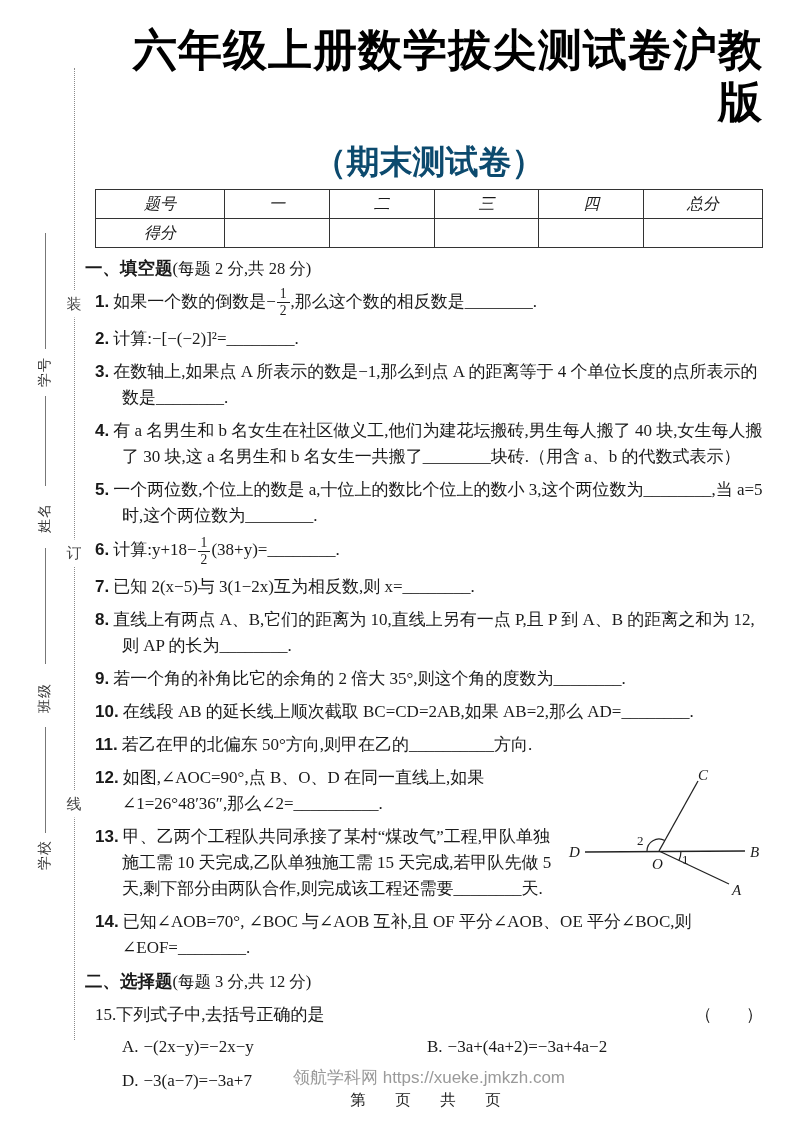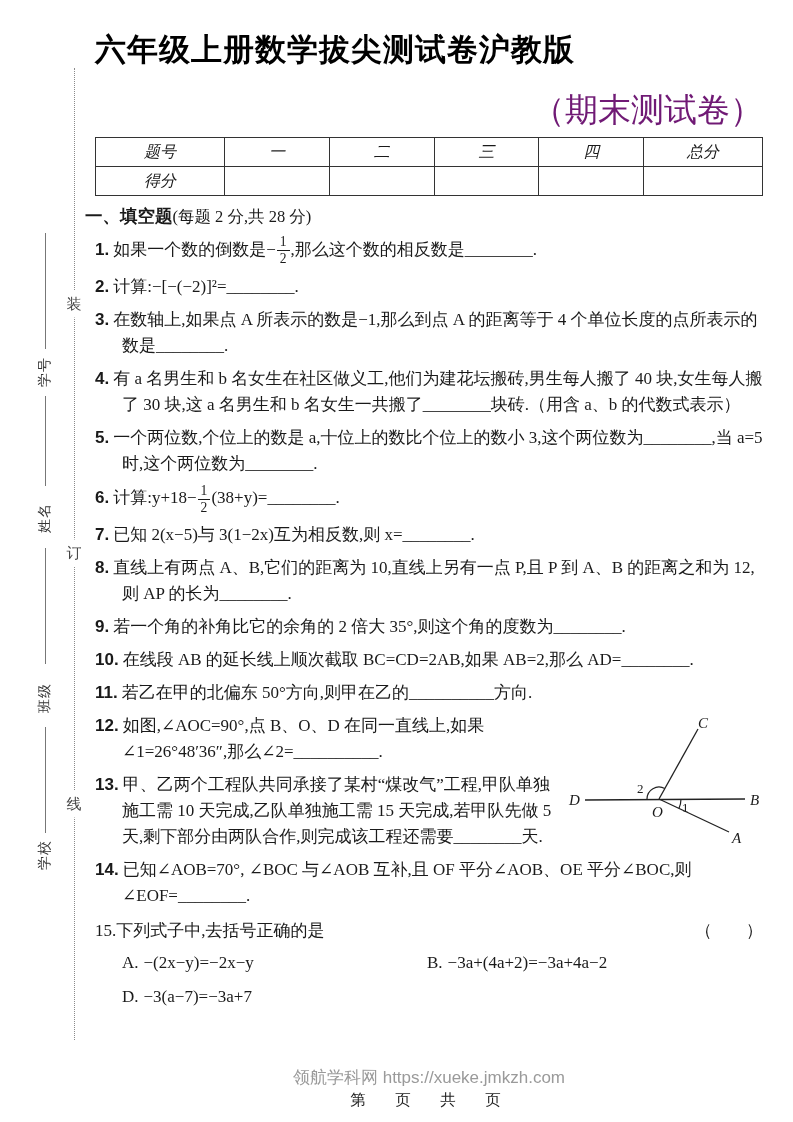--- a/index.html
+++ b/index.html
@@ -10,23 +10,23 @@
   .fold-line{position:absolute;left:74px;top:68px;height:972px;width:0;border-left:1.5px dotted #8a8a8a;}
   .fold-char{position:absolute;left:74px;transform:translate(-50%,-50%);background:#fff;
              padding:4px 0;font-size:15px;color:#444;font-family:"Liberation Serif",serif;}
   .vline{position:absolute;left:45px;width:0;border-left:1.5px solid #777;}
   .side-label{position:absolute;left:45px;transform:translate(-50%,-50%) rotate(-90deg);
               font-size:14px;color:#333;white-space:nowrap;letter-spacing:1px;}
 
   
   .content{position:absolute;left:95px;top:24px;width:668px;}
   .title{font-family:"Liberation Sans","DejaVu Sans",sans-serif;font-weight:900;
-         font-size:31px;text-align:left;letter-spacing:1px;line-height:52px;color:#000;}
-  .subtitle{font-family:"Liberation Sans","DejaVu Sans",sans-serif;font-weight:400;
-            font-size:33px;text-align:right;line-height:44px;margin-top:12px;color:#701a75;}
+         font-size:44px;text-align:right;letter-spacing:1px;line-height:52px;color:#000;}
+  .subtitle{font-family:"Liberation Sans","DejaVu Sans",sans-serif;font-weight:700;
+            font-size:33px;text-align:center;line-height:44px;margin-top:12px;color:#0c4a6e;}
   .info-line{font-family:"Liberation Sans","DejaVu Sans",sans-serif;font-weight:700;
              font-size:19px;text-align:right;margin-top:8px;color:#000;}
 
   
   table.score{border-collapse:collapse;width:100%;margin-top:5px;table-layout:fixed;}
   table.score td{border:1px solid #333;height:28px;text-align:center;font-size:16px;padding:0;}
   table.score{border:1.5px solid #333;font-style:italic;}
 
   
   .sec-head{margin:8px 0 2px -10px;font-size:17.5px;}
@@ -129,20 +129,23 @@
         <text x="183" y="90">B</text>
         <text x="165" y="128">A</text>
         <text class="num" x="70" y="78">2</text>
         <text class="num" x="115" y="97">1</text>
       </svg>
       <div class="q"><span class="qnum">12.</span><span>如图,∠AOC=90°,点 B、O、D 在同一直线上,如果∠1=26°48′36″,那么∠2=__________.</span></div>
       <div class="q"><span class="qnum">13.</span><span>甲、乙两个工程队共同承接了某村“煤改气”工程,甲队单独施工需 10 天完成,乙队单独施工需 15 天完成,若甲队先做 5 天,剩下部分由两队合作,则完成该工程还需要________天.</span></div>
       <div class="q"><span class="qnum">14.</span><span>已知∠AOB=70°, ∠BOC 与∠AOB 互补,且 OF 平分∠AOB、OE 平分∠BOC,则∠EOF=________.</span></div>
     </div>
 
+    <div class="sec-head">
+      <span class="sec-title">二、选择题</span><span class="sec-note">(每题 3 分,共 12 分)</span>
+    </div>
 
     <div class="q15line">
       <span class="stem" style="padding-left:27px;text-indent:-27px;"><span class="qnum">15.</span><span>下列式子中,去括号正确的是</span></span>
       <span class="bracket">（　　）</span>
     </div>
     <div class="options">
       <span class="opt"><span class="olabel">A.</span><span>−(2x−y)=−2x−y</span></span>
       <span class="opt"><span class="olabel">B.</span><span>−3a+(4a+2)=−3a+4a−2</span></span>
       <span class="opt"><span class="olabel">D.</span><span>−3(a−7)=−3a+7</span></span>
     </div>

